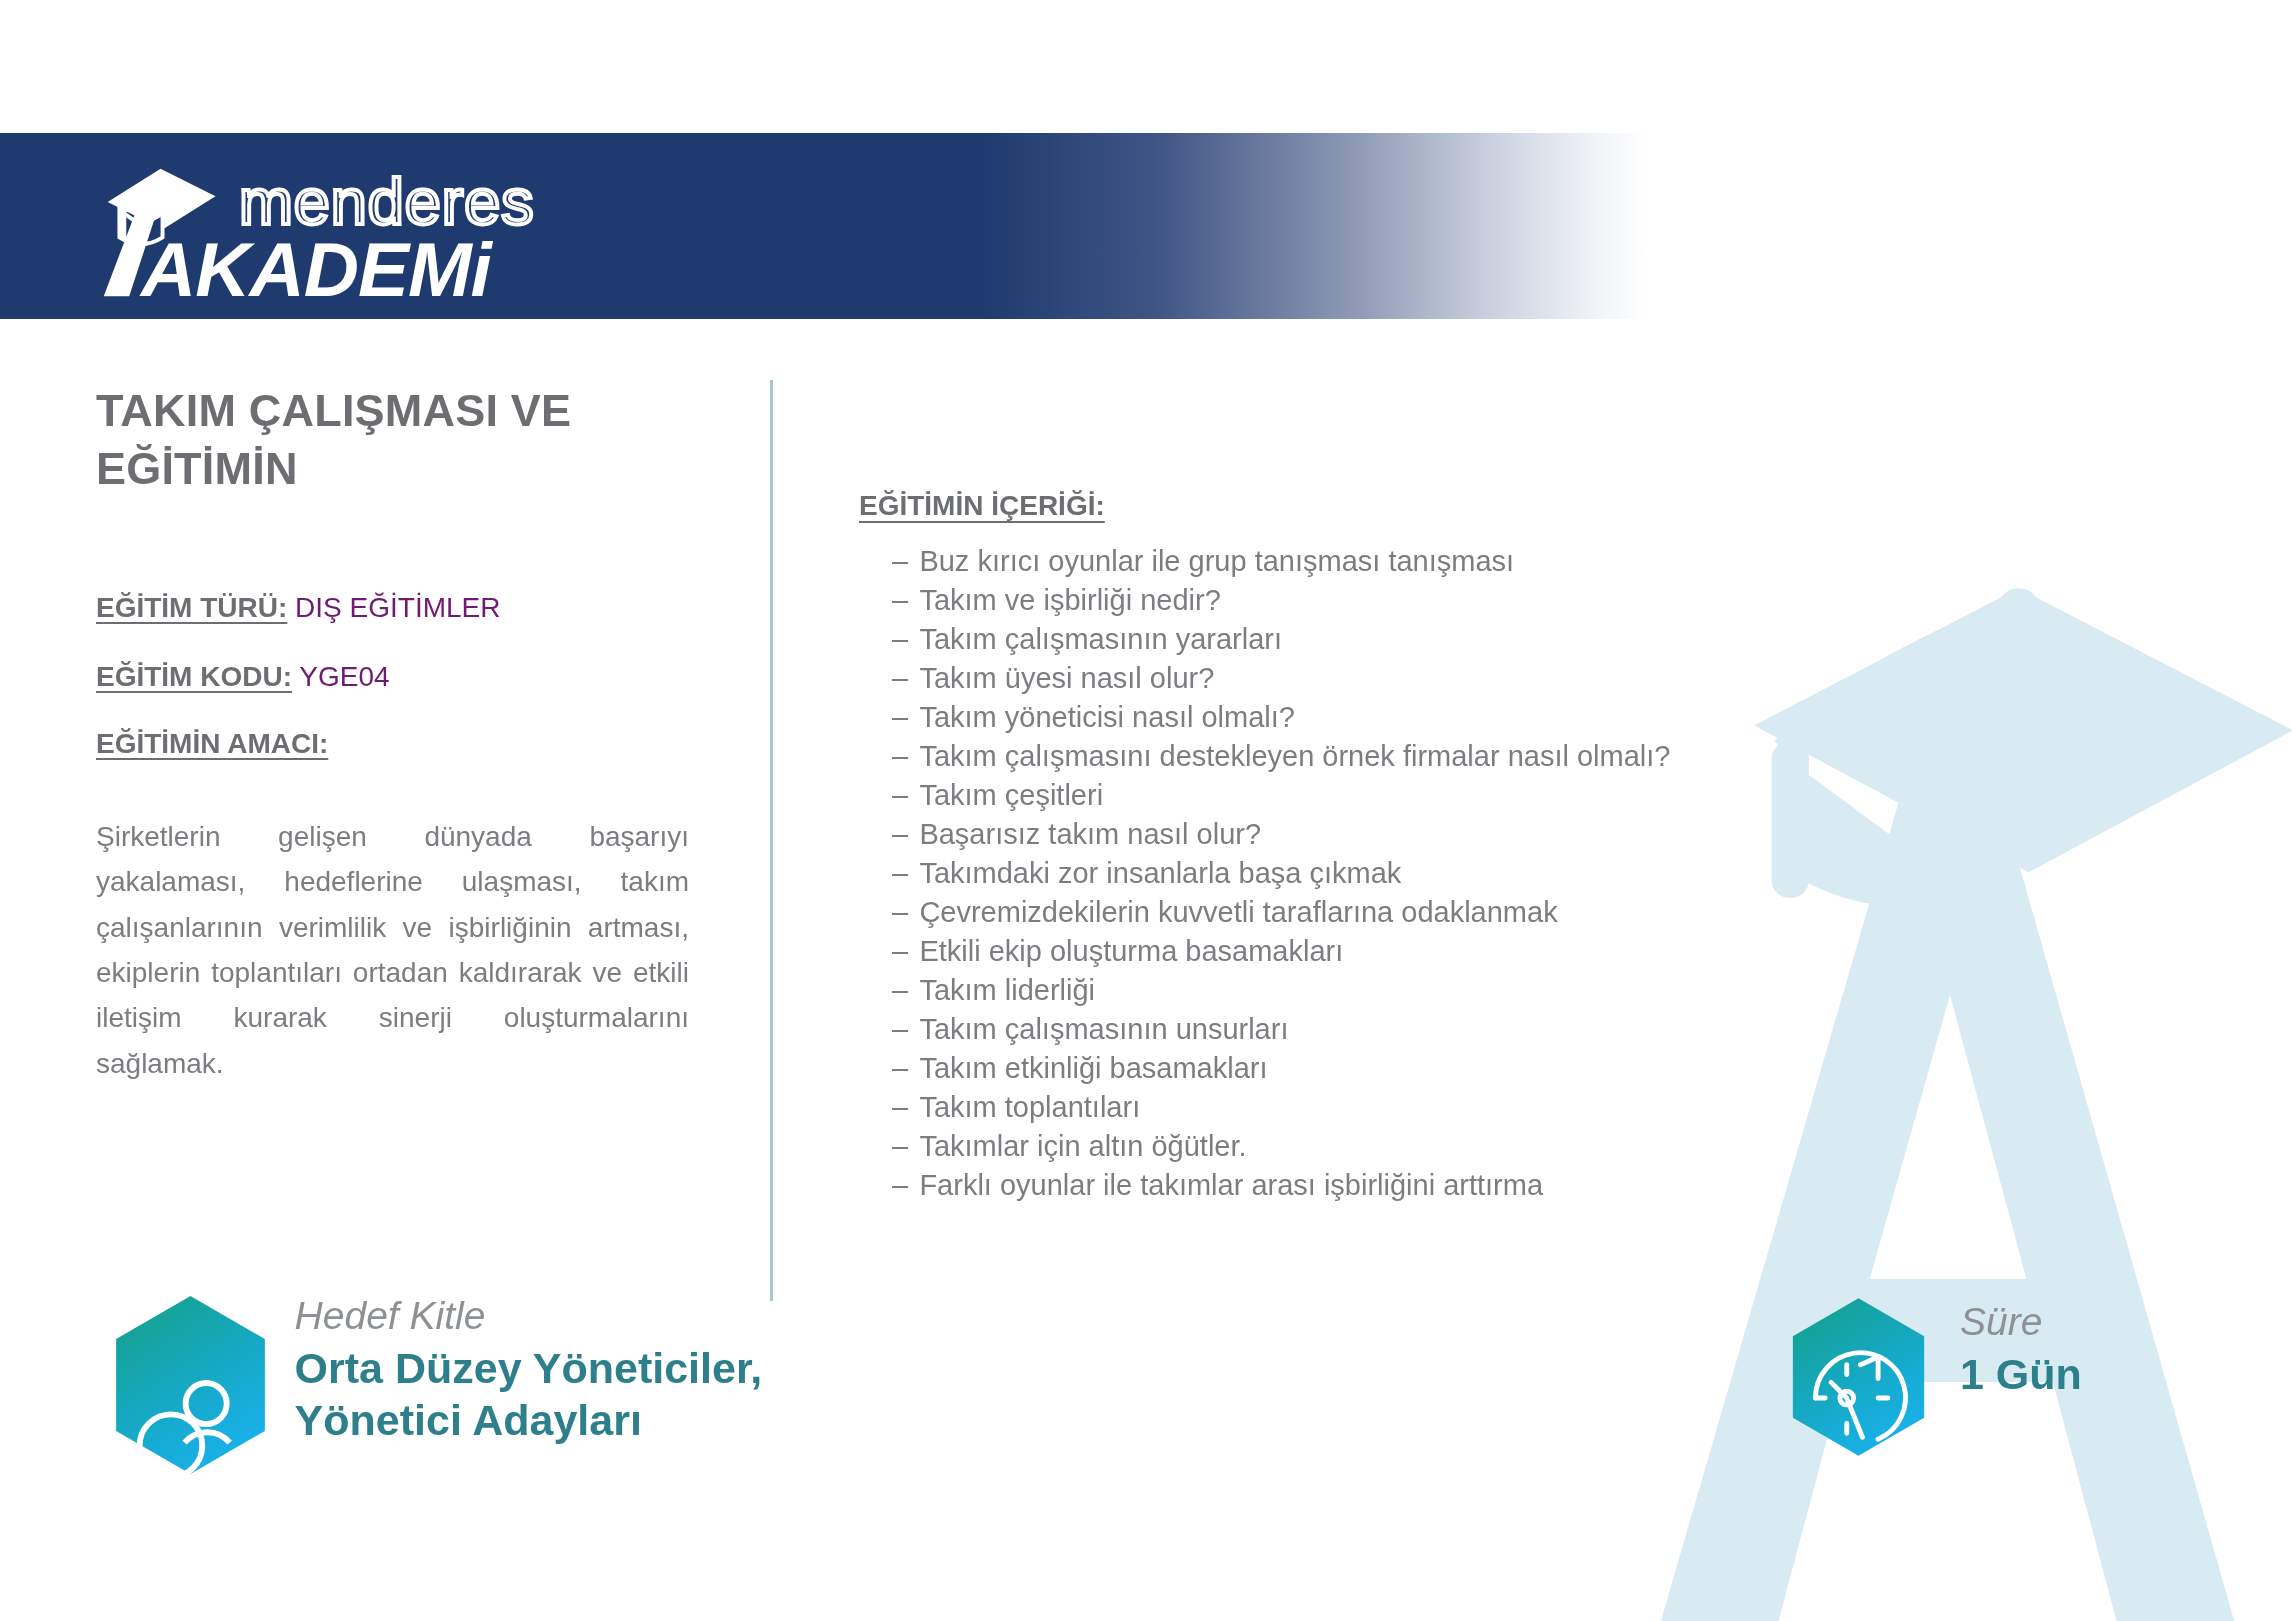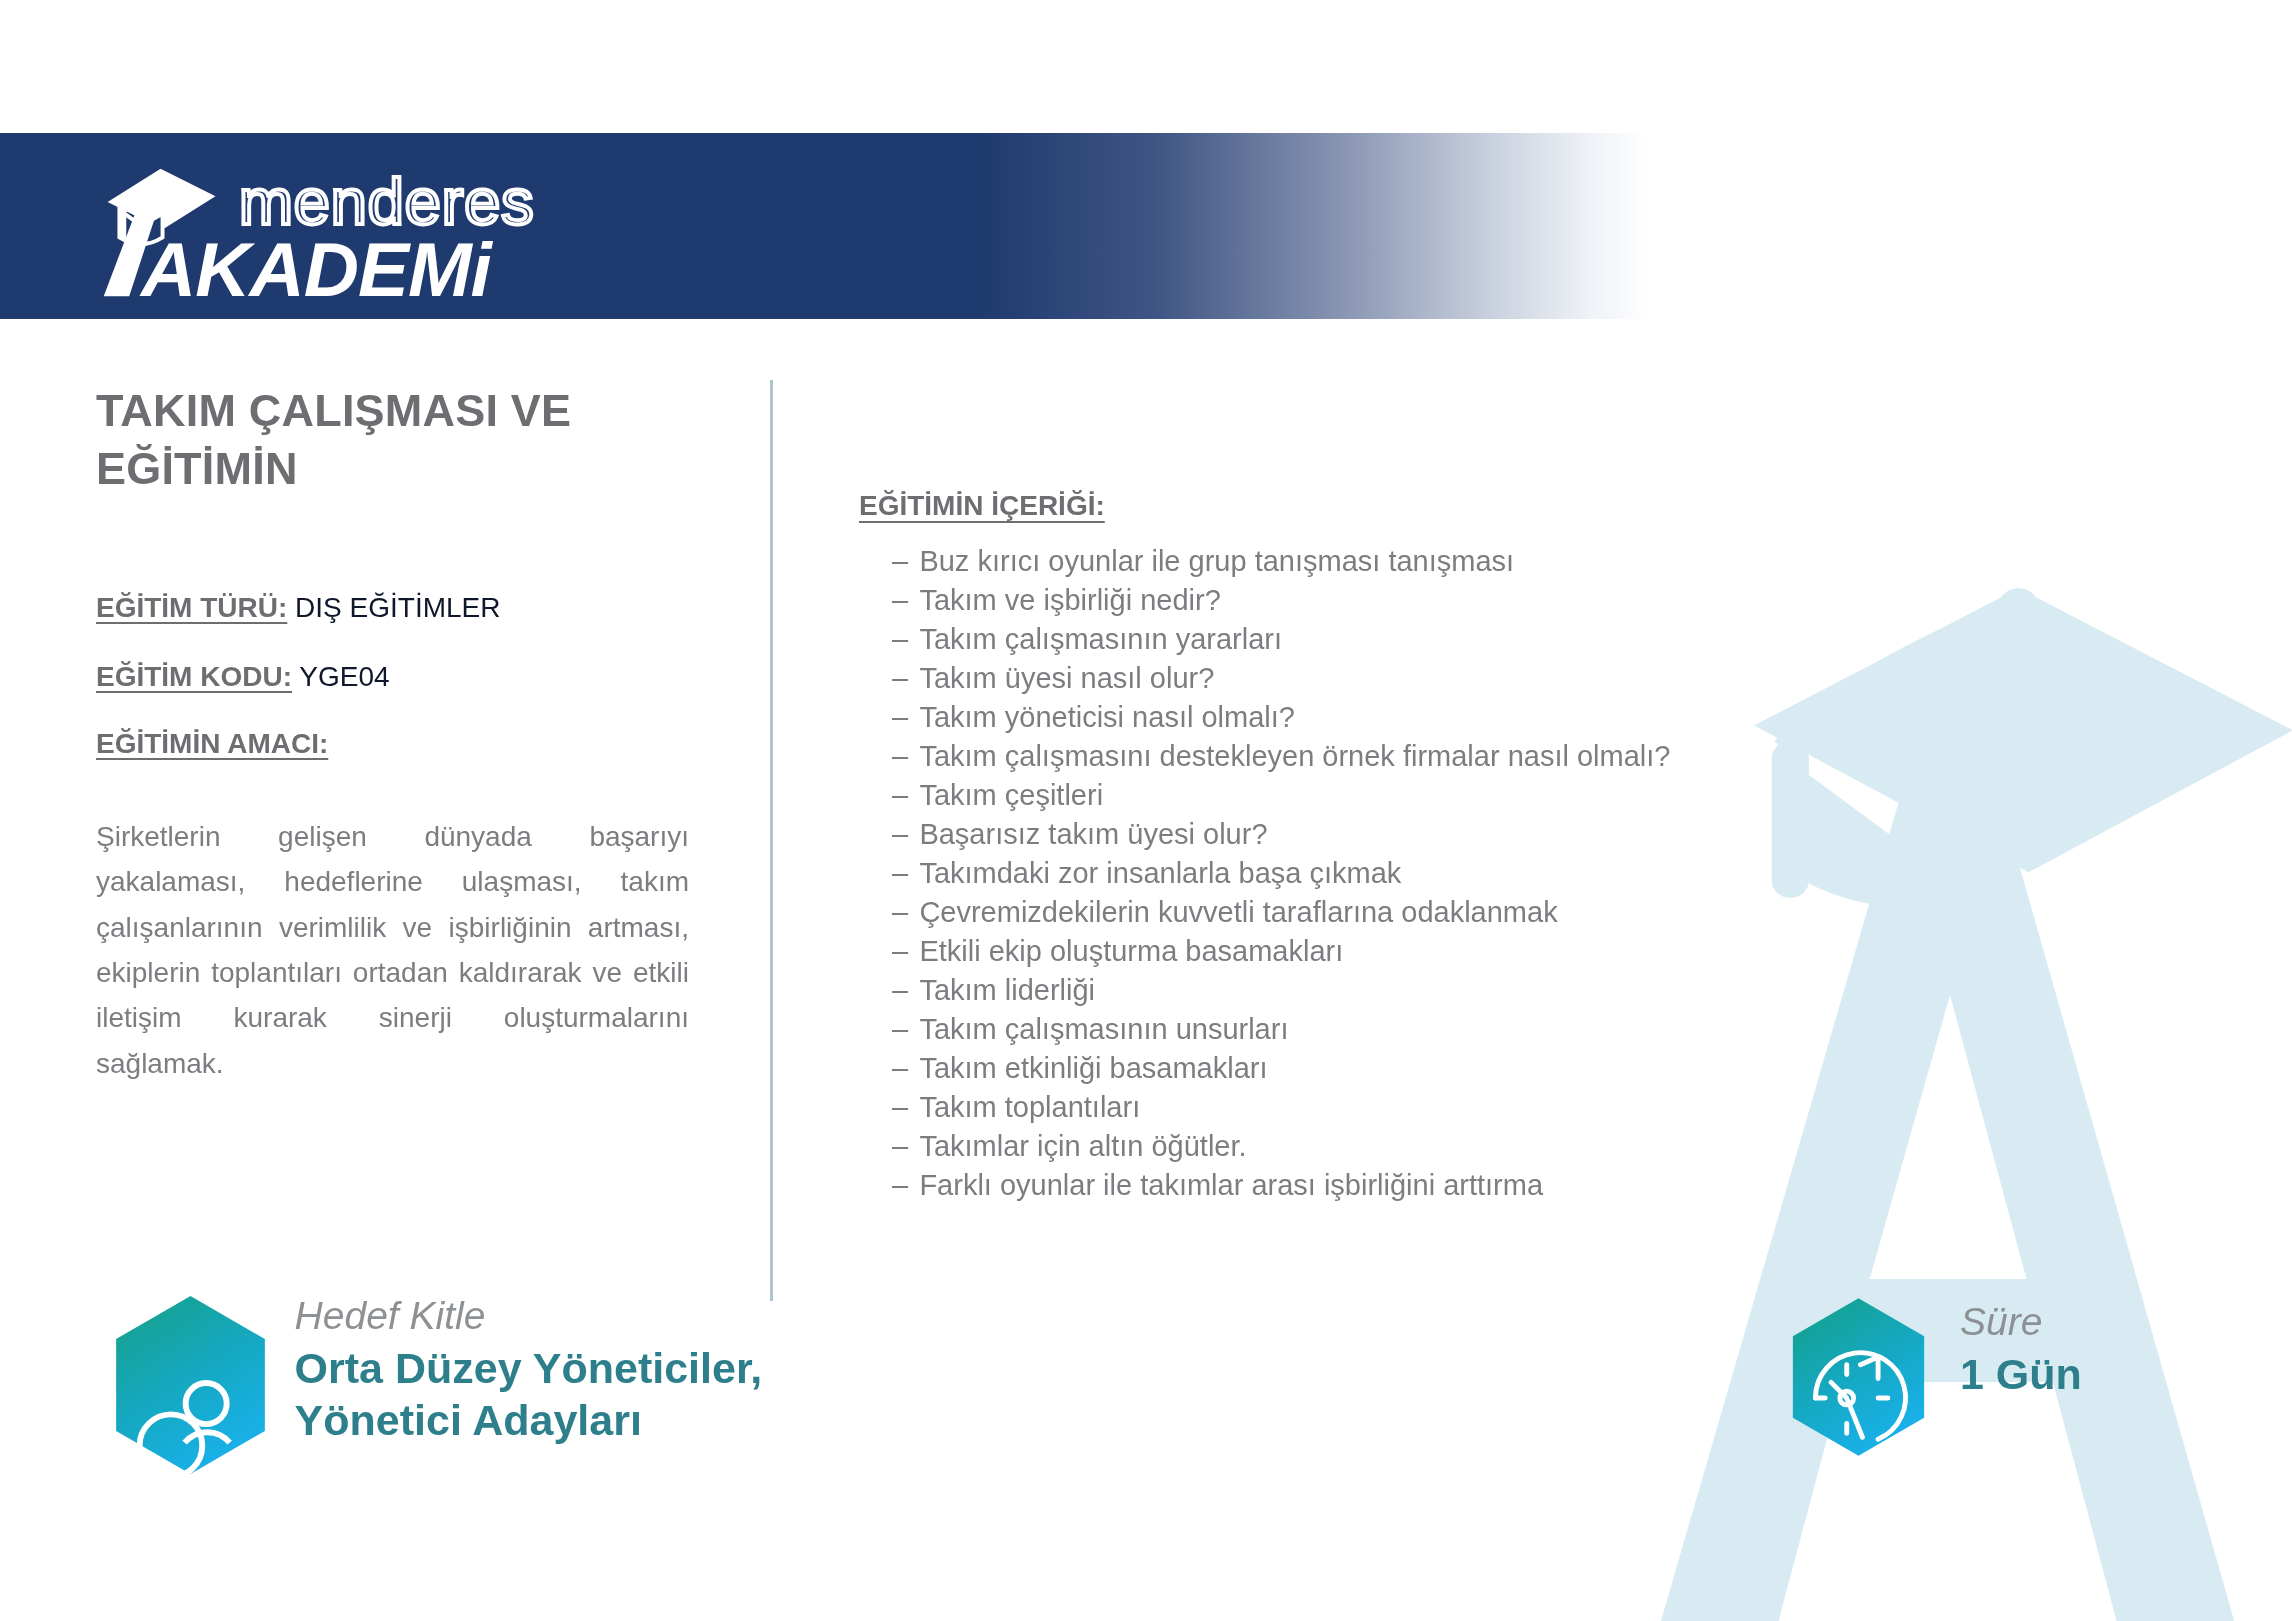--- a/index.html
+++ b/index.html
@@ -77,21 +77,21 @@
     white-space: nowrap;
   }
   .meta-key {
     font-weight: 700;
     color: #6d6e71;
     text-decoration: underline;
     text-underline-offset: 4.9px;
     text-decoration-thickness: 2px;
     text-align: right;
   }
-  .meta-val { color: #0f172a; }
+  .meta-val { color: #701a75; }
   .aim-heading {
     font-size: 28px;
     font-weight: 700;
     color: #6d6e71;
     text-decoration: underline;
     text-underline-offset: 4.9px;
     text-decoration-thickness: 2px;
     margin-bottom: 25.5px;
     display: inline-block;
   }
@@ -247,21 +247,21 @@
 <div class="right-col">
   <div class="content-heading">EĞİTİMİN İÇERİĞİ:</div>
   <ul class="content-list" id="content-list">
       <li><span class="dash">–</span><span>Buz kırıcı oyunlar ile grup tanışması tanışması</span></li>
       <li><span class="dash">–</span><span>Takım ve işbirliği nedir?</span></li>
       <li><span class="dash">–</span><span>Takım çalışmasının yararları</span></li>
       <li><span class="dash">–</span><span>Takım üyesi nasıl olur?</span></li>
       <li><span class="dash">–</span><span>Takım yöneticisi nasıl olmalı?</span></li>
       <li><span class="dash">–</span><span>Takım çalışmasını destekleyen örnek firmalar nasıl olmalı?</span></li>
       <li><span class="dash">–</span><span>Takım çeşitleri</span></li>
-      <li><span class="dash">–</span><span>Başarısız takım üyesi olur?</span></li>
+      <li><span class="dash">–</span><span>Başarısız takım nasıl olur?</span></li>
       <li><span class="dash">–</span><span>Takımdaki zor insanlarla başa çıkmak</span></li>
       <li><span class="dash">–</span><span>Çevremizdekilerin kuvvetli taraflarına odaklanmak</span></li>
       <li><span class="dash">–</span><span>Etkili ekip oluşturma basamakları</span></li>
       <li><span class="dash">–</span><span>Takım liderliği</span></li>
       <li><span class="dash">–</span><span>Takım çalışmasının unsurları</span></li>
       <li><span class="dash">–</span><span>Takım etkinliği basamakları</span></li>
       <li><span class="dash">–</span><span>Takım toplantıları</span></li>
       <li><span class="dash">–</span><span>Takımlar için altın öğütler.</span></li>
       <li><span class="dash">–</span><span>Farklı oyunlar ile takımlar arası işbirliğini arttırma</span></li>
     </ul>

